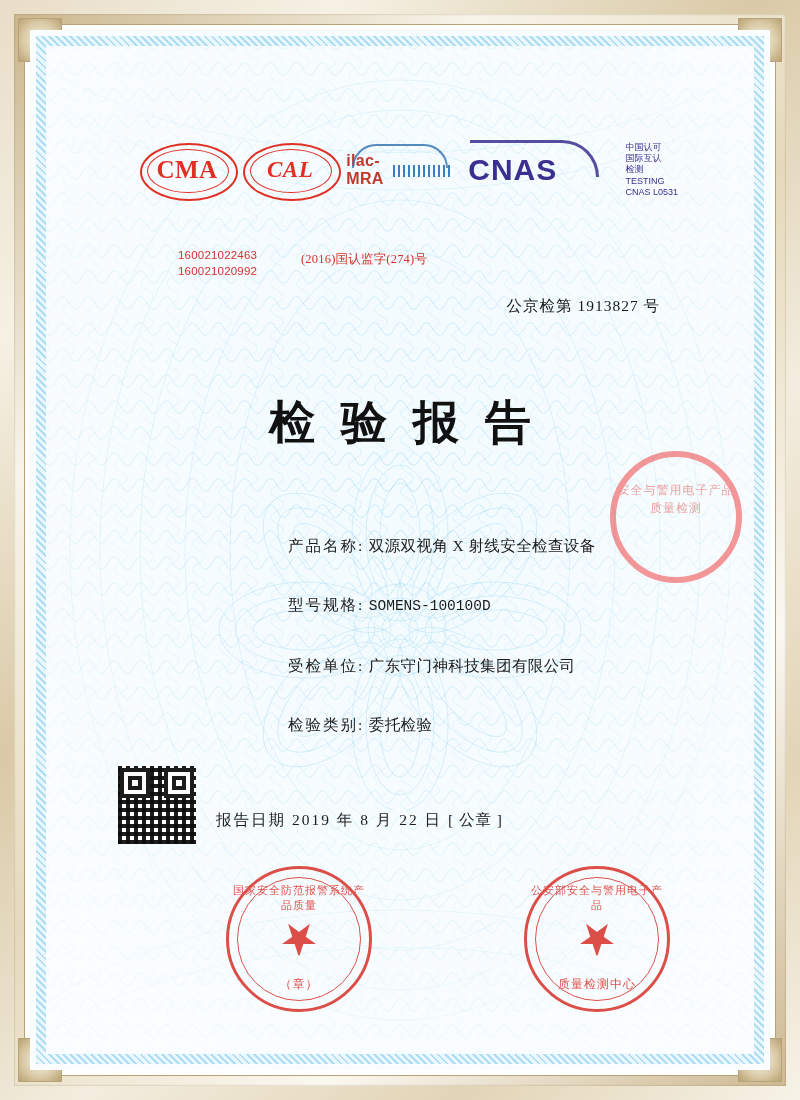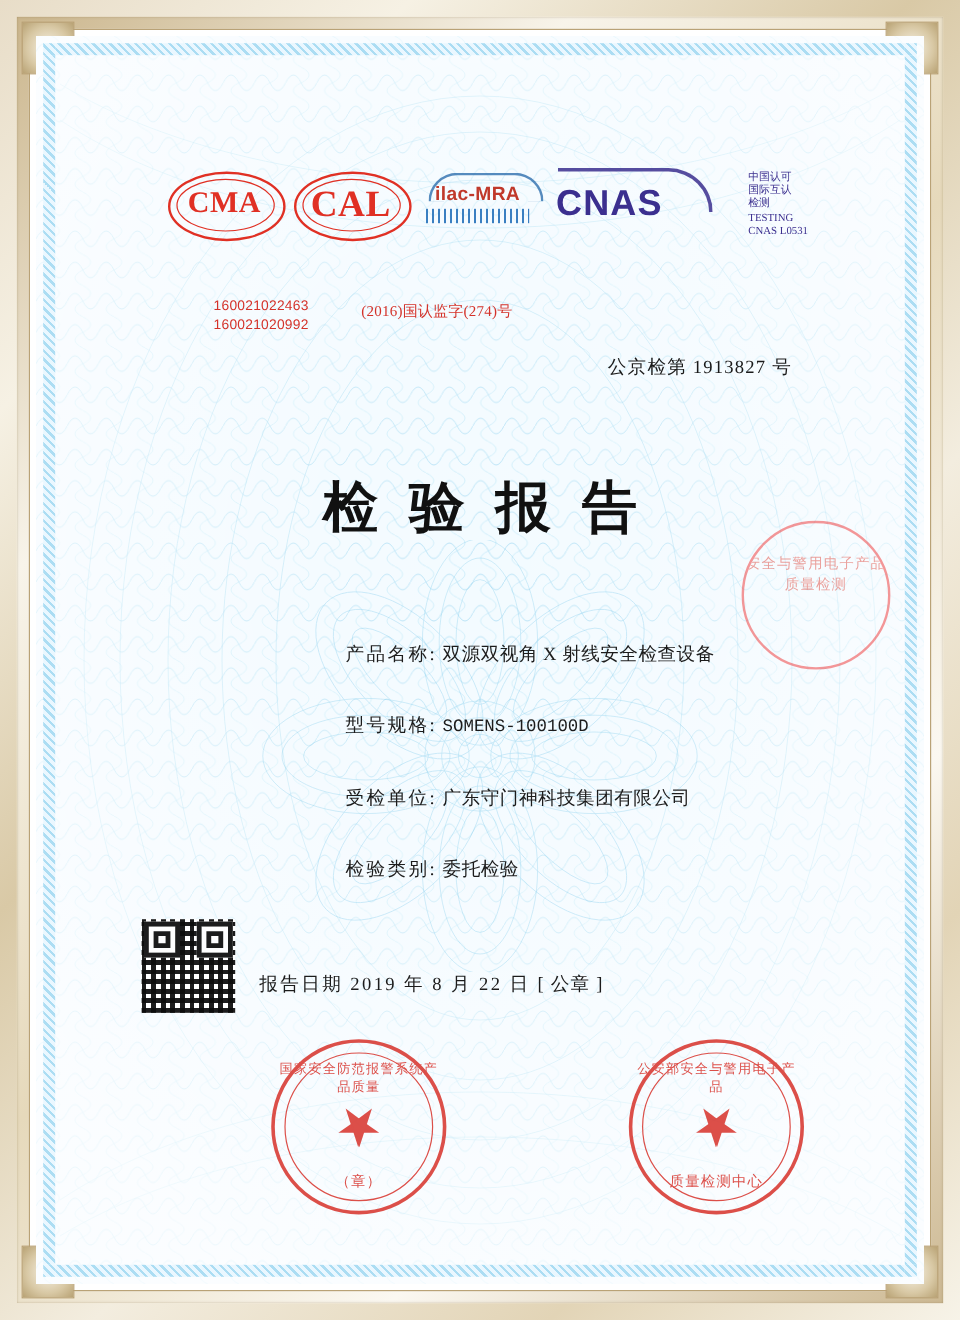--- a/index.html
+++ b/index.html
@@ -107,26 +107,26 @@
     position: absolute;
     left: 0; top: 0;
     width: 94px; height: 62px;
     display: flex; align-items: center; justify-content: center;
     color: #e03024;
     font-family: "Liberation Serif", serif;
     font-weight: bold;
     font-size: 25px;
     letter-spacing: .5px;
   }
-  .logo-cal .logo-text { font-size: 31px; }
+  .logo-cal .logo-text { font-style: italic; font-size: 23px; }
 
   .logo-ilac {
     width: 104px; height: 64px;
     position: relative;
-    display: flex; flex-direction: column;
+    display: flex; 
     align-items: center; justify-content: center;
   }
   .ilac-word {
     color: #c0392b;
     font-weight: bold;
     font-size: 16px;
     letter-spacing: .3px;
     font-family: "Liberation Sans", sans-serif;
   }
   .ilac-bars {
@@ -161,21 +161,21 @@
     position: absolute;
     left: 2px; top: 2px;
     width: 126px; height: 34px;
     border: 3px solid #3b2f8f;
     border-bottom: none;
     border-left: none;
     border-radius: 0 70px 0 0;
     opacity: .85;
   }
   .cnas-meta {
-    font-family: Liberation Serif, serif;
+    font-family: Liberation Sans, sans-serif;
     font-size: 9px;
     line-height: 1.25;
     color: #3b2f8f;
     width: 84px;
     margin-left: 24px;
   }
 
   .reg-numbers {
     position: absolute;
     left: 148px; top: 218px;
@@ -320,23 +320,23 @@
     left: 0; right: 0; bottom: 16px;
     text-align: center;
     font-size: 12px;
     letter-spacing: 1px;
   }
   .seal-a { left: 196px; top: 836px; width: 140px; height: 140px; }
   .seal-b { left: 494px; top: 836px; width: 140px; height: 140px; }
 
   .seal-side {
     position: absolute;
-    right: 28px; top: 404px;
+    right: 28px; top: 421px;
     width: 120px; height: 120px;
-    border: 2px solid #ef4444;
+    border: 6px solid #ef4444;
     border-radius: 50%;
     color: #e0564c;
     opacity: .55;
     overflow: hidden;
     font-family: Liberation Serif, serif;
   }
   .seal-side .seal-arc-text { font-size: 12px; line-height: 1.5; top: 24px; }
 
   .watermark-flower {
     position: absolute;

